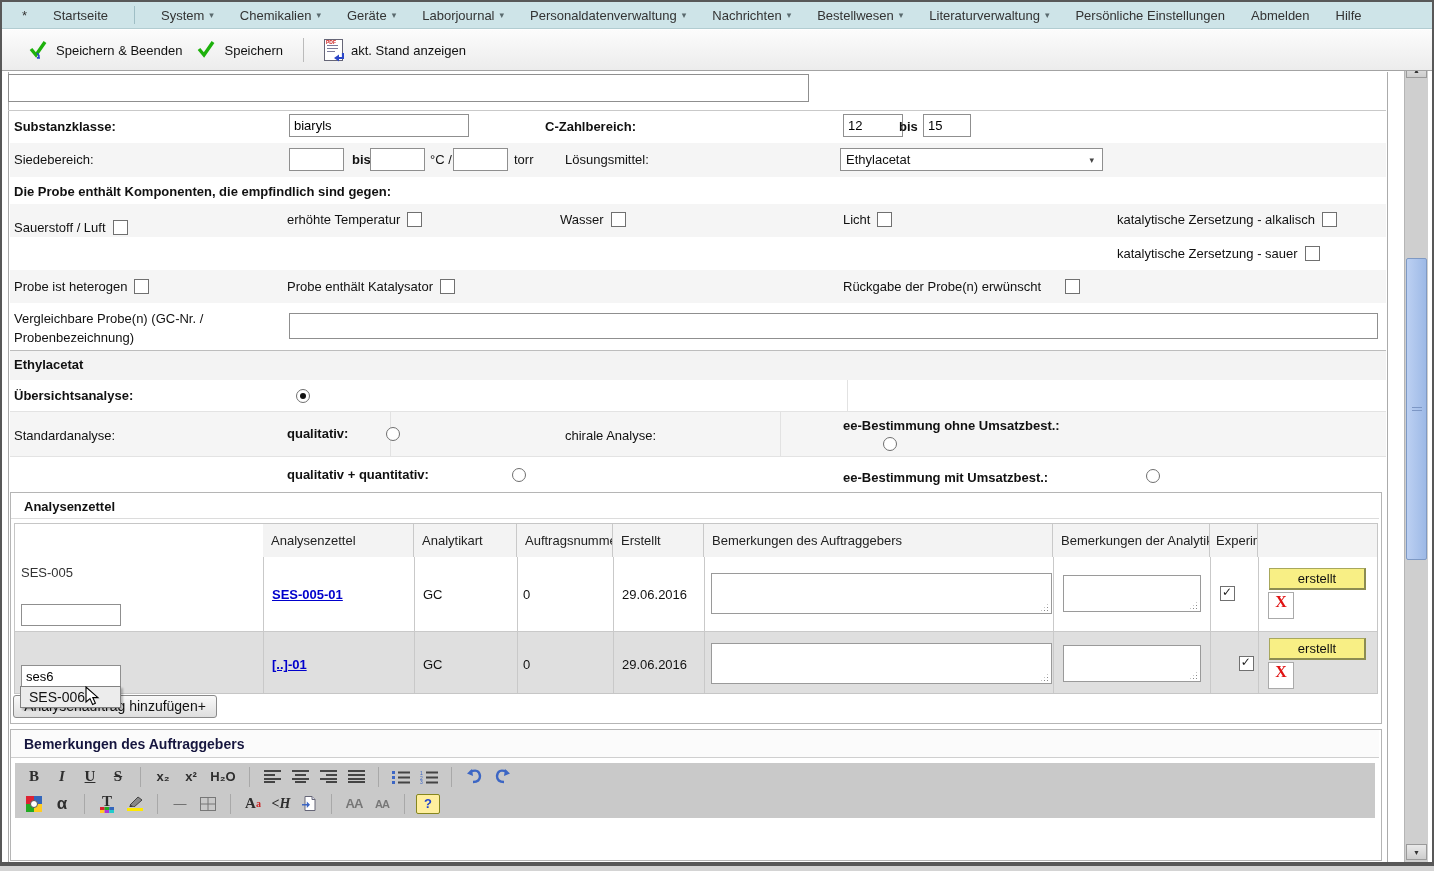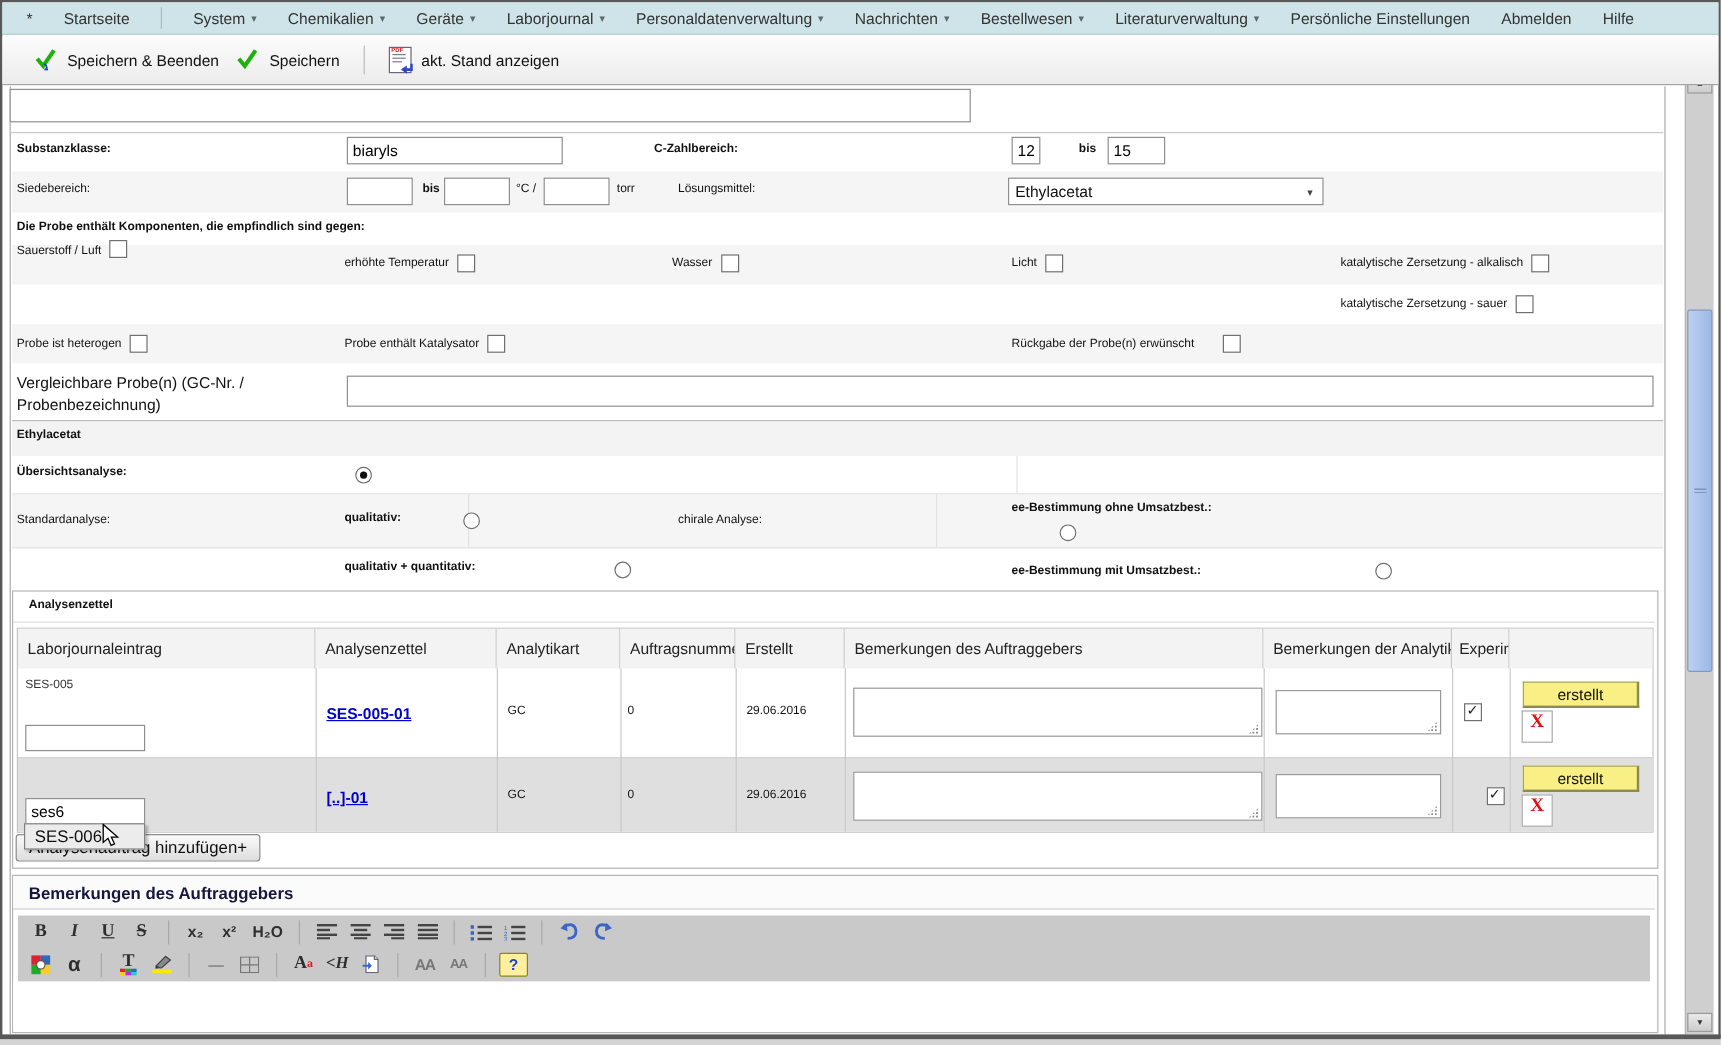--- a/index.html
+++ b/index.html
@@ -1,19 +1,19 @@
 <!DOCTYPE html>
 <html><head>
 <meta charset="utf-8">
 <style>
   html,body{margin:0;padding:0}
   body{width:1434px;height:871px;position:relative;overflow:hidden;
        font-family:"Liberation Sans",sans-serif;font-size:13px;color:#111;background:#d4d4d4}
   .a{position:absolute}
-  .lbl{font-size:10px;white-space:nowrap}
+  .lbl{font-size:13px;white-space:nowrap}
   .b{font-weight:bold}
   
   #frame{left:0;top:0;width:1430px;height:862px;border:2px solid #585858;background:#fff;z-index:0}
   #menubar{left:2px;top:2px;width:1430px;height:27px;background:#cee4e8;border-bottom:1px solid #b2ccd1;
            display:flex;align-items:center;gap:26px;padding-left:20px;box-sizing:border-box;z-index:5}
   .mi{display:flex;align-items:center;gap:5px;color:#333;cursor:default;white-space:nowrap}
   .arr{font-size:9px;color:#5a6a6e}
   .msep{width:1px;height:18px;background:#9fbec5}
   #toolbar{left:2px;top:30px;width:1430px;height:41px;background:linear-gradient(#fcfcfc,#ececec);
            border-bottom:1px solid #a3a3a3;display:flex;align-items:center;gap:14px;padding-left:26px;box-sizing:border-box;z-index:5}
@@ -191,21 +191,21 @@
 <div class="hline" style="left:10px;top:411px;width:1376px;background:#e3e3e3"></div>
 <div class="hline" style="left:10px;top:456px;width:1376px;background:#e3e3e3"></div>
 <div class="vline" style="left:390px;top:412px;height:44px"></div>
 <div class="vline" style="left:780px;top:412px;height:44px"></div>
 <div class="vline" style="left:847px;top:380px;height:31px"></div>
 
 
 <span class="a lbl b" style="left:14px;top:119px">Substanzklasse:</span>
 <input class="inp" style="left: 289px; top: 114px; width: 180px;" value="biaryls">
 <span class="a lbl b" style="left:545px;top:119px">C-Zahlbereich:</span>
-<input class="inp" style="left: 843px; top: 114px; width: 24px;" value="12">
+<input class="inp" style="left: 843px; top: 114px; width: 60px;" value="12">
 <span class="a lbl b" style="left:899px;top:119px">bis</span>
 <input class="inp" style="left: 923px; top: 114px; width: 48px;" value="15">
 
 
 <span class="a lbl" style="left:14px;top:152px">Siedebereich:</span>
 <input class="inp" style="left: 289px; top: 148px; width: 55px;" value="">
 <span class="a lbl b" style="left:352px;top:152px">bis</span>
 <input class="inp" style="left: 370px; top: 148px; width: 55px;" value="">
 <span class="a lbl" style="left:430px;top:152px">°C /</span>
 <input class="inp" style="left: 453px; top: 148px; width: 55px;" value="">
@@ -213,21 +213,21 @@
 <span class="a lbl" style="left:565px;top:152px">Lösungsmittel:</span>
 <div class="sel-box" style="left:840px;top:148px;width:263px">
   <span>Ethylacetat</span>
   <span class="arr" style="color:#444">▾</span>
 </div>
 
 
 <span class="a lbl b" style="left:14px;top:184px">Die Probe enthält Komponenten, die empfindlich sind gegen:</span>
 
 
-<div class="a" style="left:14px;top:200px;display:flex;gap:7px;align-items:flex-end">
+<div class="a" style="left:14px;top:220px;display:flex;gap:7px;align-items:flex-end">
   <span class="lbl">Sauerstoff / Luft</span>
     <span class="cb"></span>
   </div>
 <div class="a" style="left:287px;top:212px;display:flex;gap:7px;align-items:center">
   <span class="lbl">erhöhte Temperatur</span>
     <span class="cb"></span>
   </div>
 <div class="a" style="left:560px;top:212px;display:flex;gap:7px;align-items:center">
   <span class="lbl">Wasser</span>
     <span class="cb"></span>
@@ -280,21 +280,20 @@
 <span class="a lbl b" style="left:843px;top:470px">ee-Bestimmung mit Umsatzbest.:</span>
 <span class="rad a" style="left:1075px;top:469px"></span>
 
 
 <div class="a" id="tbl-box"></div>
 <span class="a lbl b" style="left:24px;top:499px">Analysenzettel</span>
 <div class="hline" style="left:11px;top:518px;width:1368px;background:#dcdcdc"></div>
 
 <div class="a" id="tbl">
   
-  <div class="th" style="left:0;width:248px">Laborjournaleintrag</div>
   <div class="th" style="left:248px;width:151px">Analysenzettel</div>
   <div class="th" style="left:399px;width:103px">Analytikart</div>
   <div class="th" style="left:502px;width:96px">Auftragsnummer</div>
   <div class="th" style="left:598px;width:91px">Erstellt</div>
   <div class="th" style="left:689px;width:349px">Bemerkungen des Auftraggebers</div>
   <div class="th" style="left:1038px;width:157px">Bemerkungen der Analytik</div>
   <div class="th" style="left:1195px;width:48px;padding-left:6px">Experiment</div>
   <div class="th" style="left:1243px;width:119px;border-right:none"></div>
   
   <div class="tr2bg"></div>

